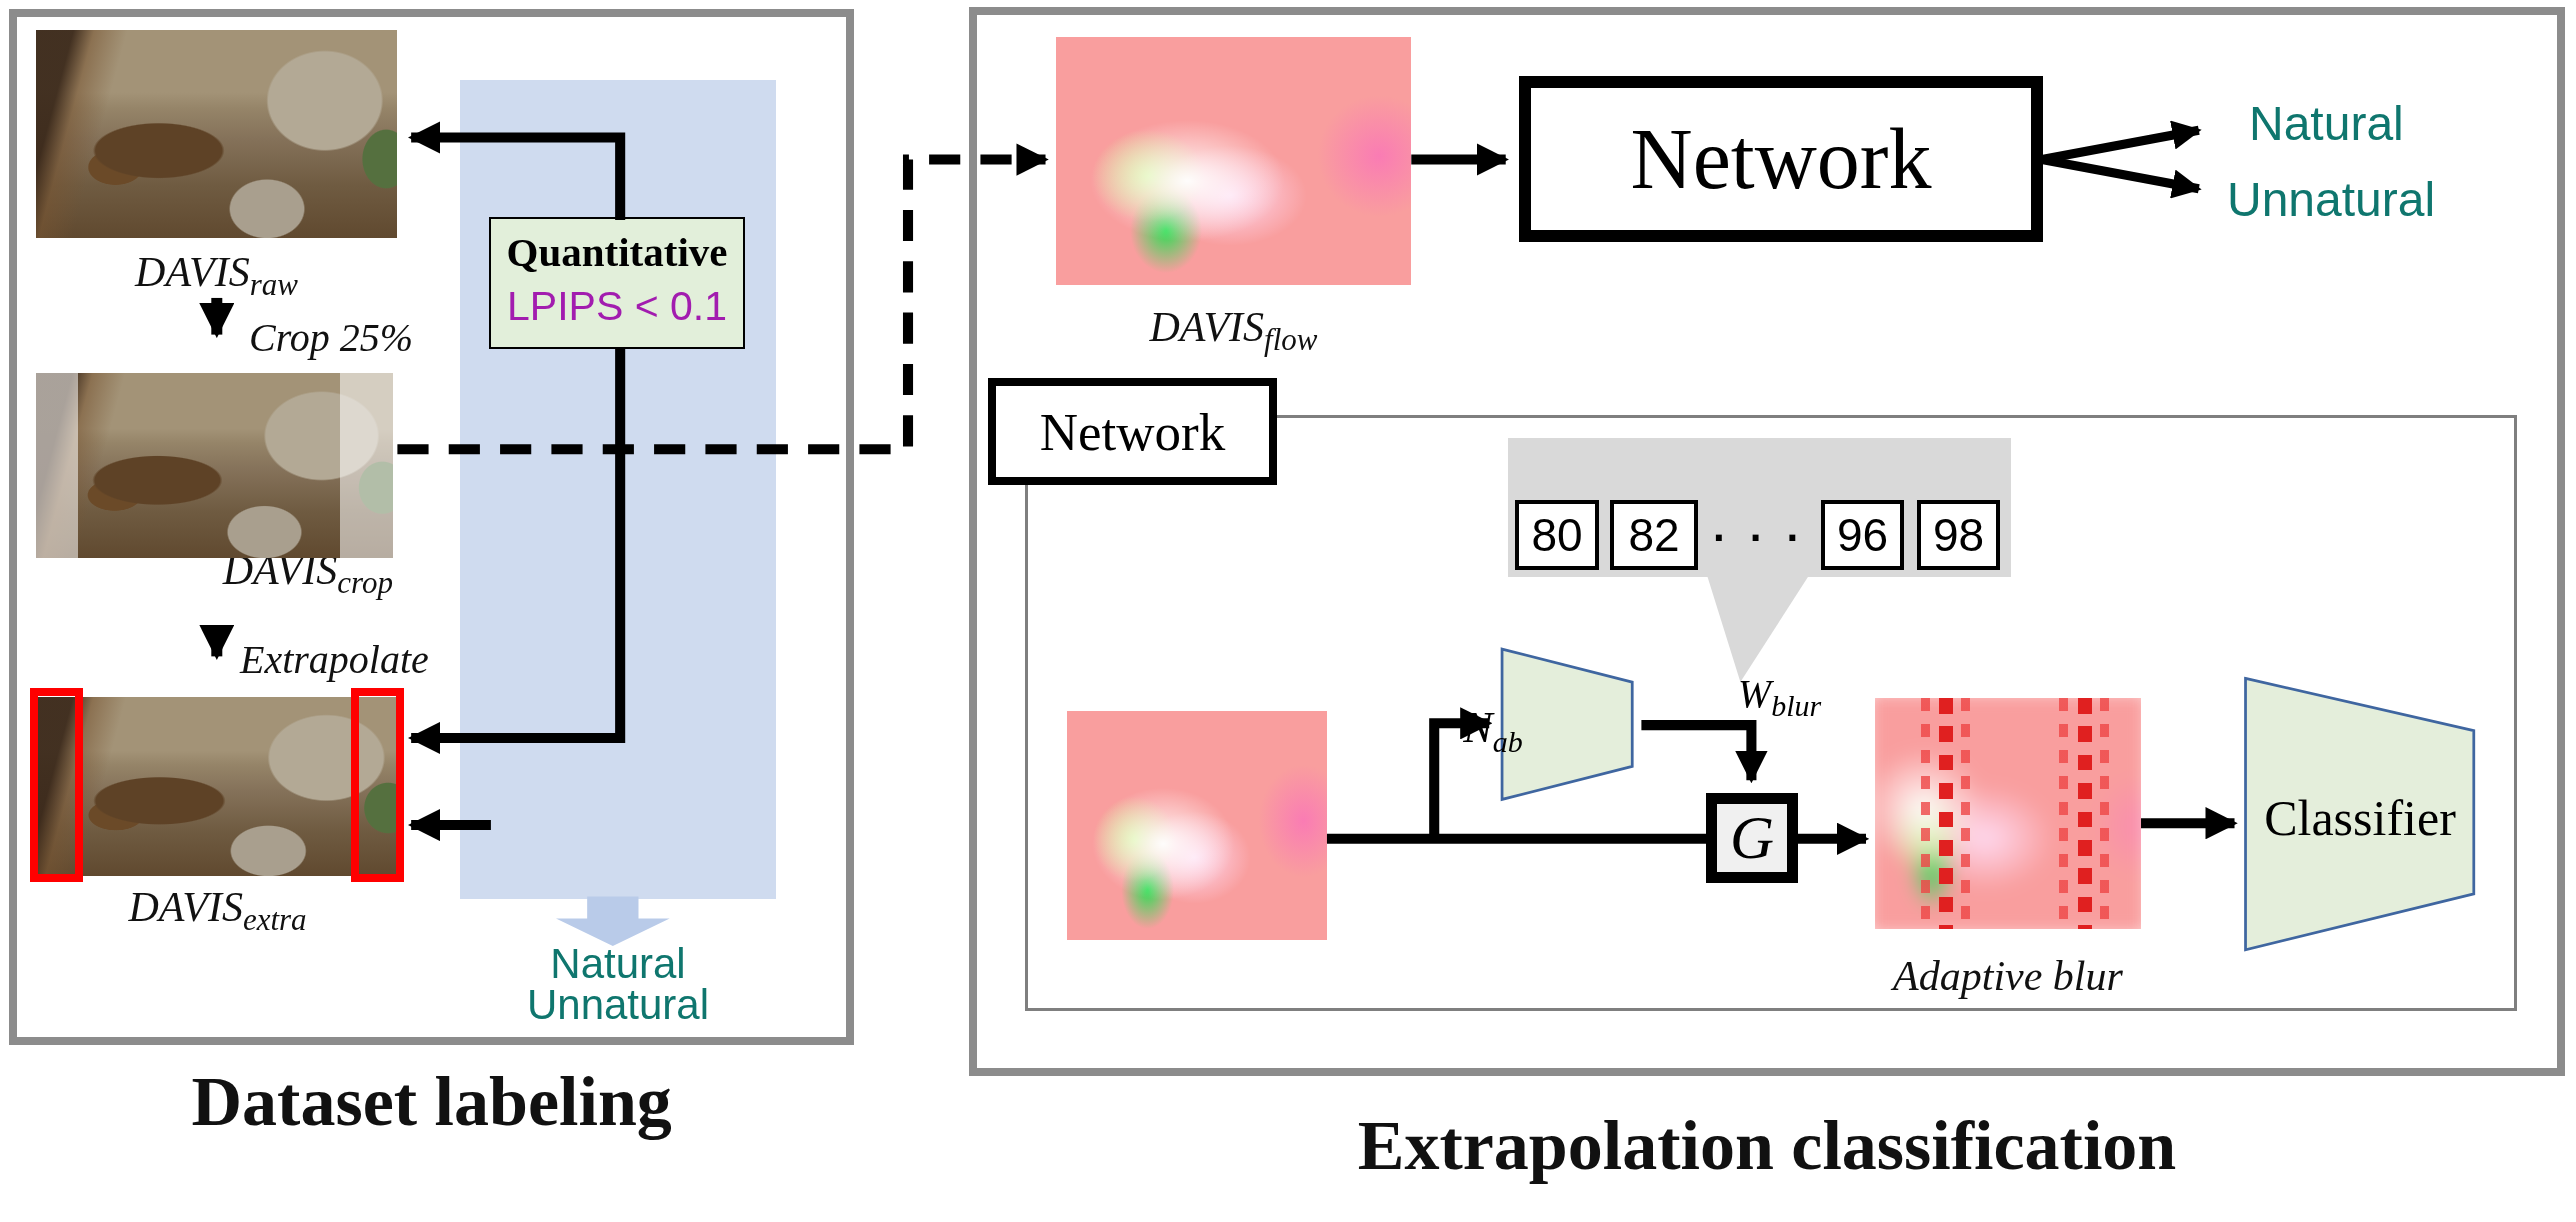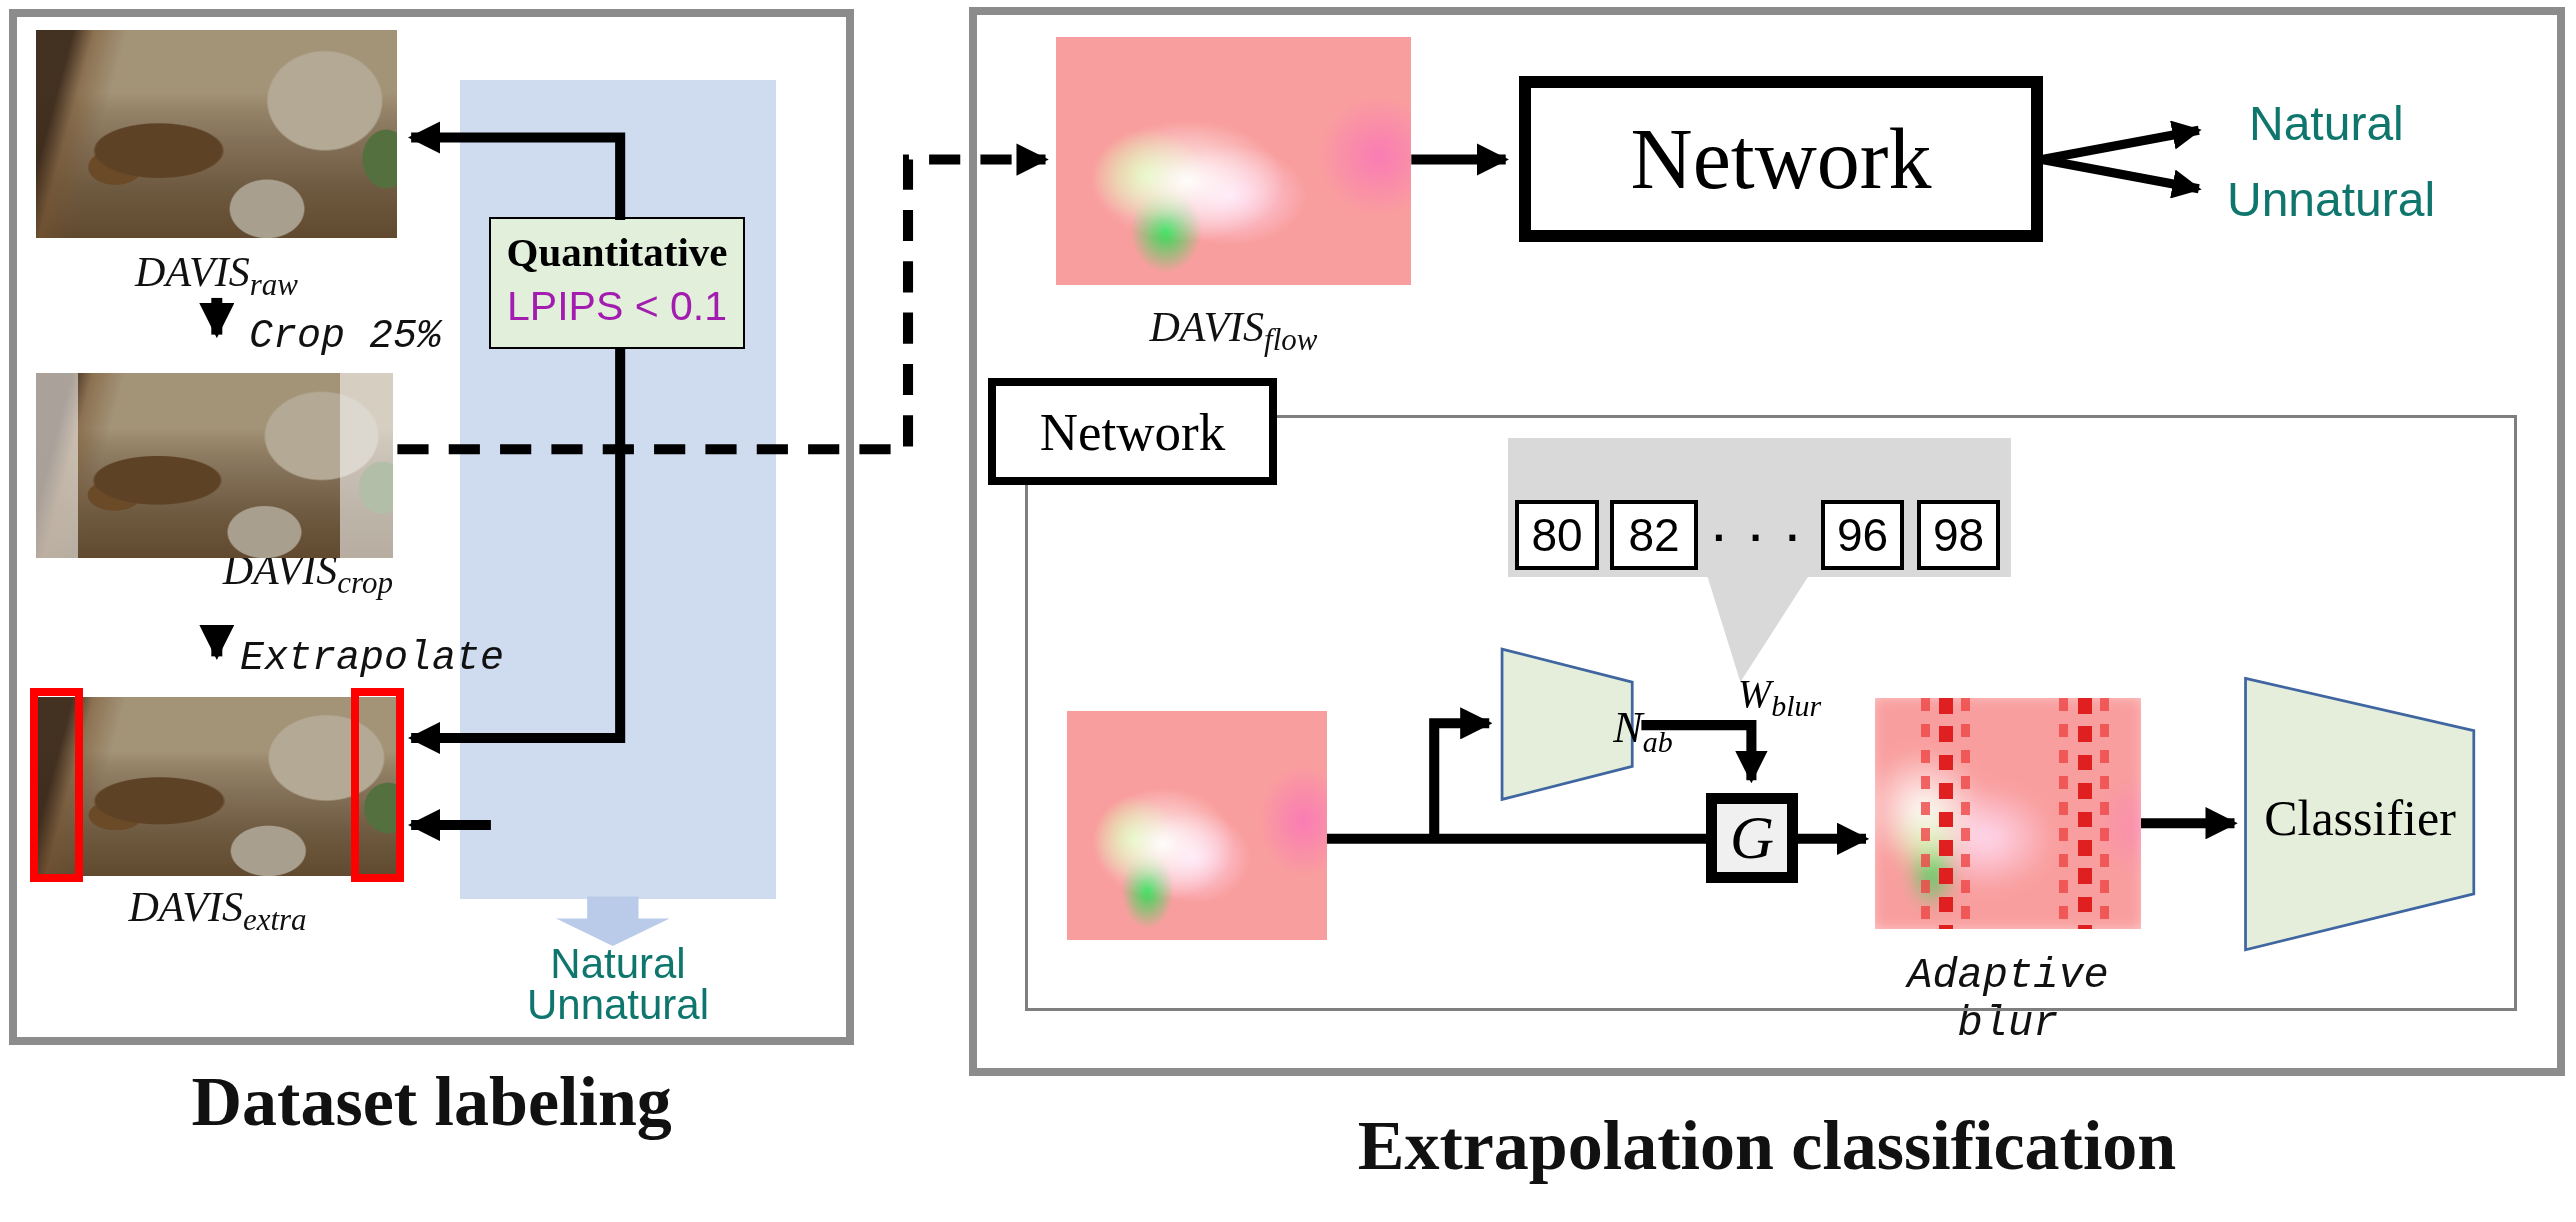--- a/index.html
+++ b/index.html
@@ -16,21 +16,21 @@
       radial-gradient(30% 45% at 80% 34%, #b3a995 0 52%, rgba(179,169,149,0) 54%),
       radial-gradient(22% 30% at 64% 86%, #a99f8e 0 46%, rgba(169,159,142,0) 48%),
       radial-gradient(14% 30% at 97% 62%, #55703f 0 46%, rgba(85,112,63,0) 48%),
       linear-gradient(105deg, rgba(56,38,24,.9) 0 9%, rgba(120,85,50,.55) 14%, rgba(56,38,24,0) 22%),
       linear-gradient(to bottom, #a39377 0 30%, #958468 38%, #85725a 52%, #6f5b41 75%, #60492f 100%);}
   .fade{position:absolute;top:0;bottom:0;background:rgba(255,255,255,0.55);}
   .red-frame{position:absolute;border:8.3px solid #ff0000;box-sizing:border-box;background:transparent;}
   .photo-label{position:absolute;font-family:"Liberation Serif",serif;font-style:italic;
                font-size:42px;color:#111;text-align:center;}
   .photo-label sub{font-size:31px;}
-  .step-label{position:absolute;font-family:Liberation Mono, monospace;font-style:italic;
+  .step-label{position:absolute;font-family:Liberation Serif, serif;font-style:italic;
               font-size:40px;color:#111;}
   
   .flow-img{position:absolute;overflow:hidden;}
   .flow-bg{position:absolute;left:0;top:0;right:0;bottom:0;
     background:
       radial-gradient(24% 34% at 91% 48%, rgba(250,115,185,.8), rgba(250,115,185,0) 72%),
       radial-gradient(38% 34% at 37% 58%, rgba(255,255,255,.96), rgba(255,255,255,0) 72%),
       radial-gradient(22% 26% at 26% 56%, rgba(205,245,140,.95), rgba(205,245,140,0) 72%),
       radial-gradient(13% 22% at 31% 78%, rgba(35,225,80,.95), rgba(35,225,80,0) 78%),
       radial-gradient(30% 28% at 49% 64%, rgba(255,225,250,.9), rgba(255,215,245,0) 72%),
@@ -140,21 +140,21 @@
   <div class="num-box z3" style="left:1917px;top:500px;width:83px;height:70px;">98</div>
 
   <div class="math-label z3" style="left:1720px;top:670px;width:119px;font-size:40px;">
     <span>W</span><sub>blur</sub>
   </div>
 
   <div class="flow-img z2" style="left:1067px;top:711px;width:260px;height:229px;">
     <div class="flow-bg"></div>
   </div>
 
-  <div class="math-label z7" style="left:1566px;top:702px;width:154px;font-size:44px;">
+  <div class="math-label z7" style="left:1416px;top:702px;width:154px;font-size:44px;">
     <span>N</span><sub>ab</sub>
   </div>
 
   <div class="g-box z2" style="left:1706px;top:793px;width:92px;height:90px;">
       <span>G</span>
     </div>
 
   <div class="flow-img z2" style="left:1875px;top:698px;width:266px;height:231px;">
     <div class="flow-bg blurred" style="background:
            radial-gradient(30% 34% at 20% 48%, rgba(255,255,255,.97), rgba(255,255,255,0) 72%),

